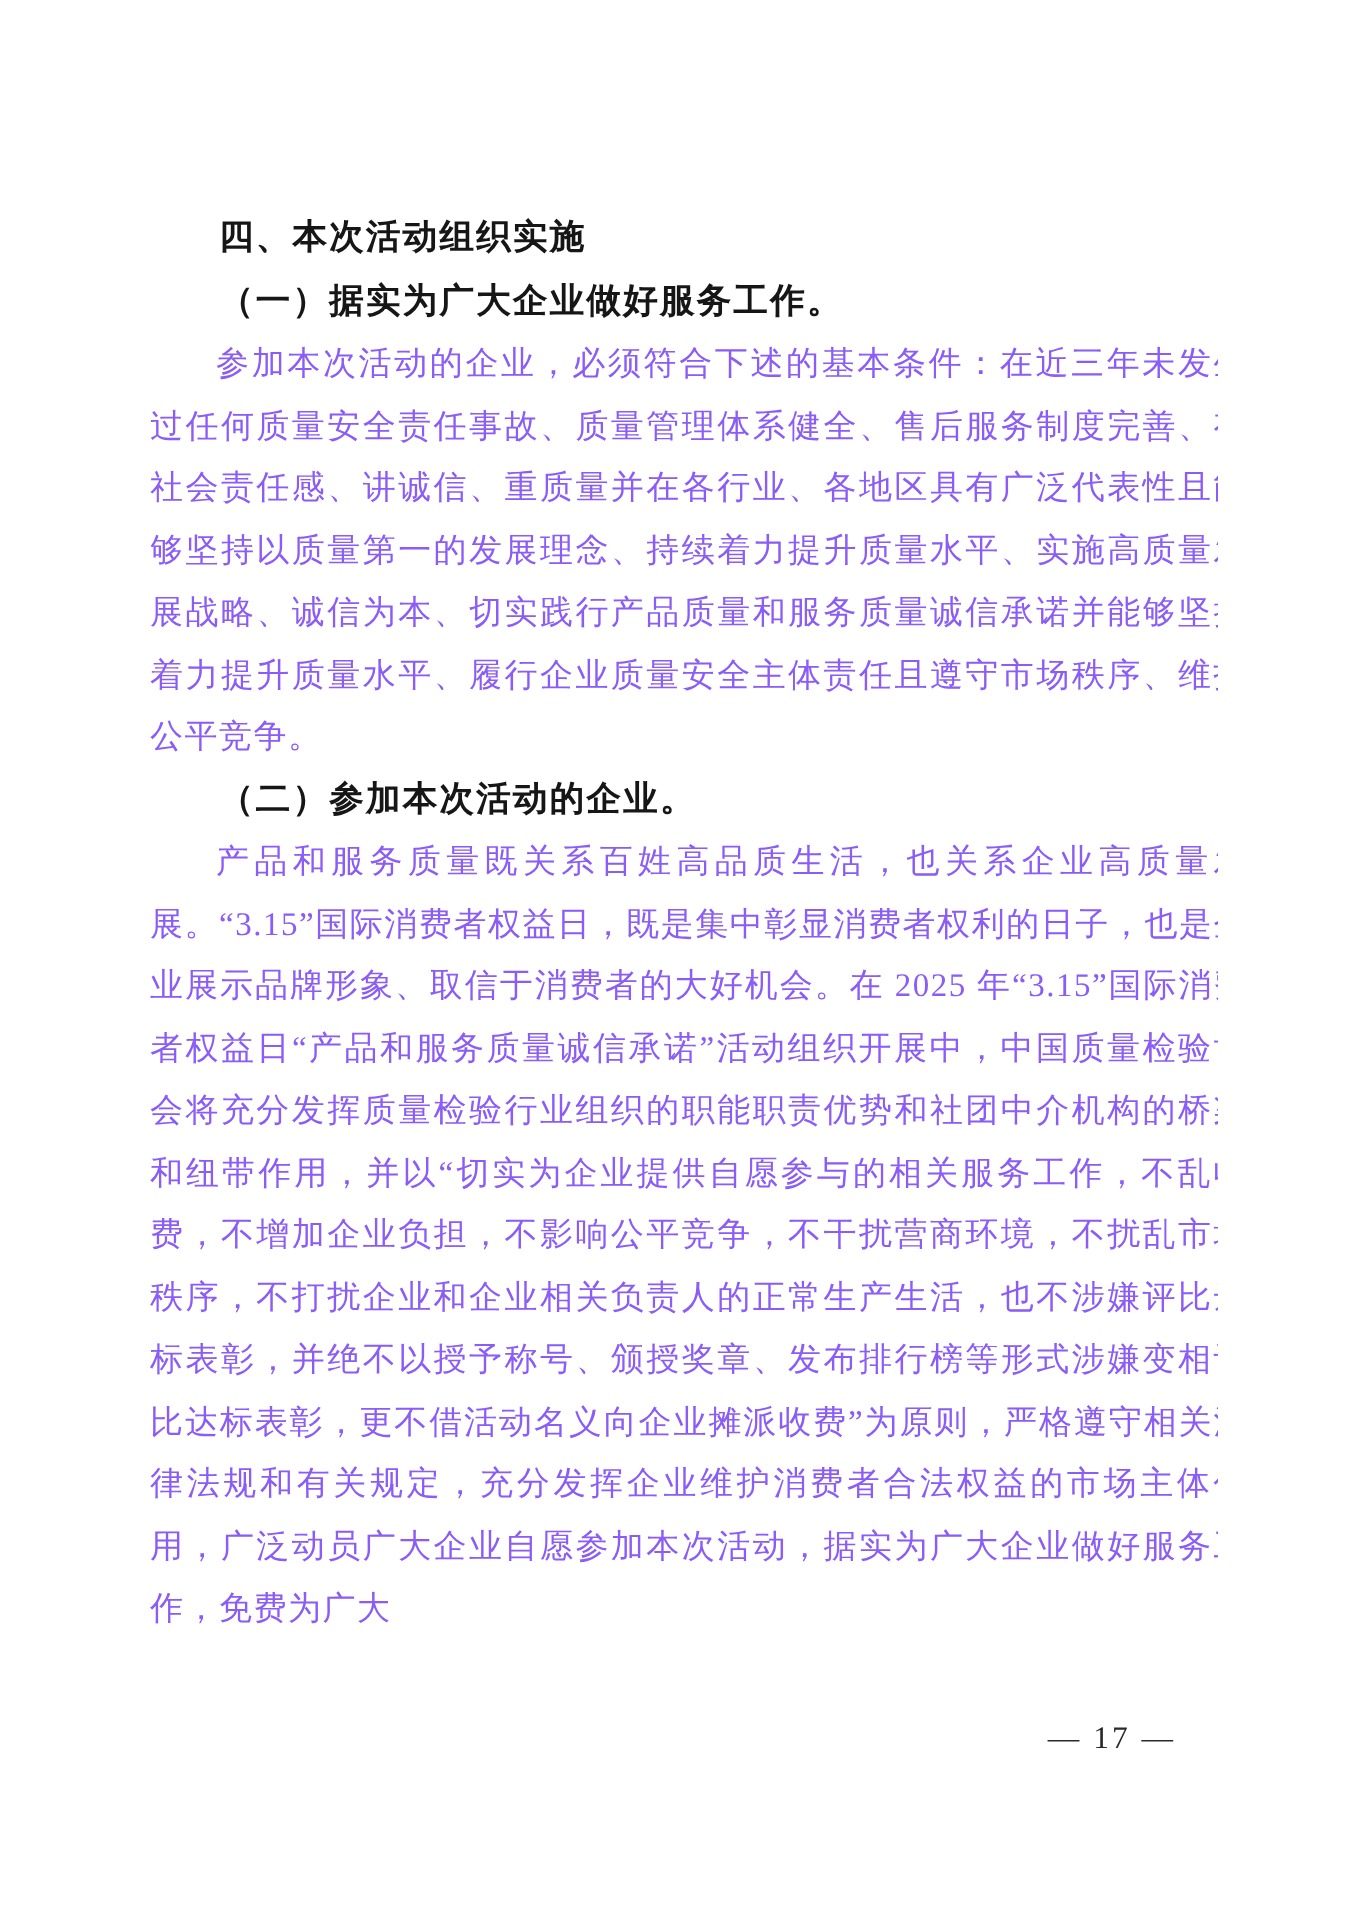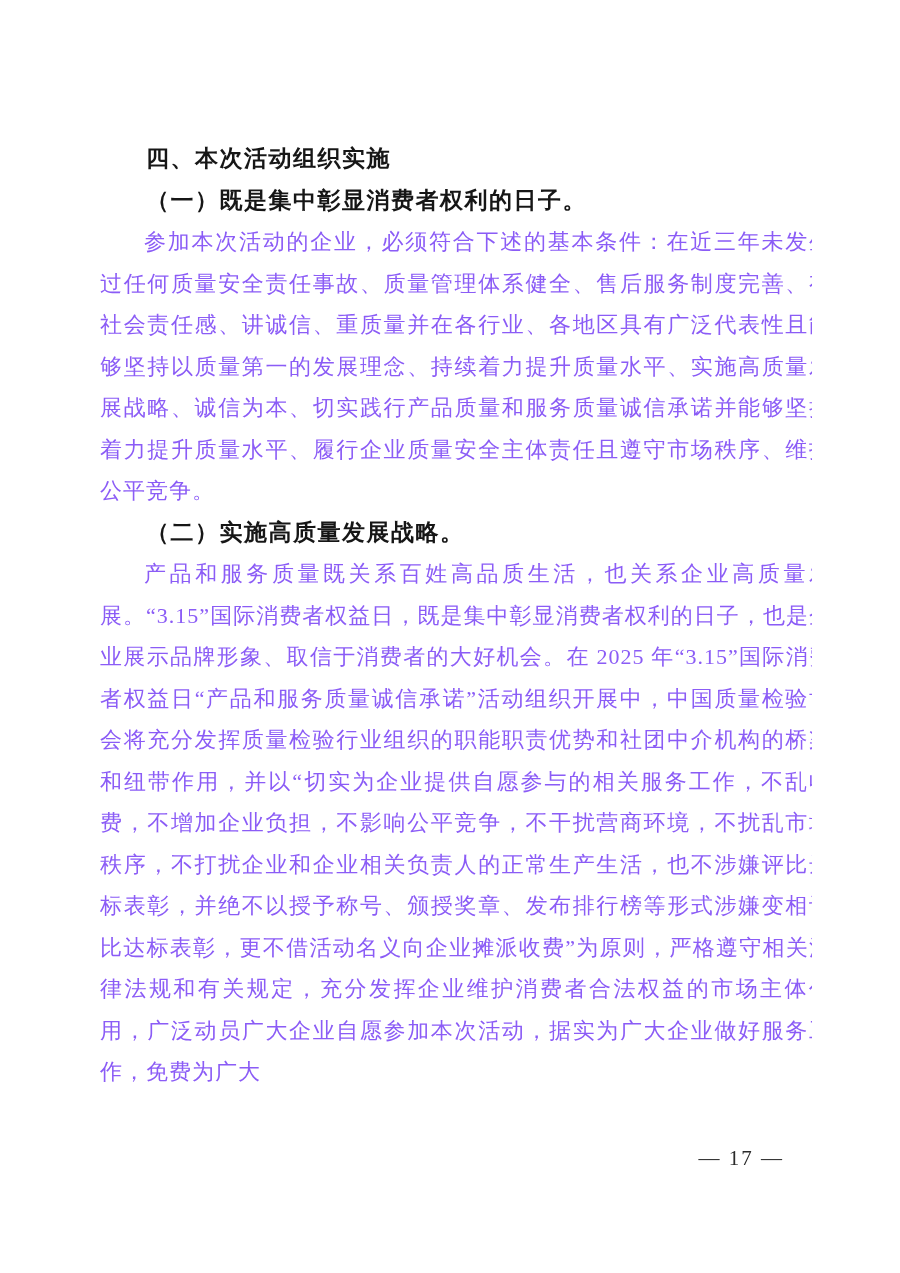--- a/index.html
+++ b/index.html
@@ -64,25 +64,25 @@
   }
 </style>
 </head>
 <body>
 
 <div class="page">
   <div class="content">
 
     <h1 class="section-heading">四、本次活动组织实施</h1>
 
-    <h2 class="sub-heading">（一）既是集中彰显消费者权利的日子。</h2>
+    <h2 class="sub-heading">（一）据实为广大企业做好服务工作。</h2>
 
     <p class="body-para">参加本次活动的企业，必须符合下述的基本条件：在近三年未发生过任何质量安全责任事故、质量管理体系健全、售后服务制度完善、有社会责任感、讲诚信、重质量并在各行业、各地区具有广泛代表性且能够坚持以质量第一的发展理念、持续着力提升质量水平、实施高质量发展战略、诚信为本、切实践行产品质量和服务质量诚信承诺并能够坚持着力提升质量水平、履行企业质量安全主体责任且遵守市场秩序、维护公平竞争。</p>
 
 
-    <h2 class="sub-heading">（二）实施高质量发展战略。</h2>
+    <h2 class="sub-heading">（二）参加本次活动的企业。</h2>
 
     <p class="body-para">产品和服务质量既关系百姓高品质生活，也关系企业高质量发展。“3.15”国际消费者权益日，既是集中彰显消费者权利的日子，也是企业展示品牌形象、取信于消费者的大好机会。在 2025 年“3.15”国际消费者权益日“产品和服务质量诚信承诺”活动组织开展中，中国质量检验协会将充分发挥质量检验行业组织的职能职责优势和社团中介机构的桥梁和纽带作用，并以“切实为企业提供自愿参与的相关服务工作，不乱收费，不增加企业负担，不影响公平竞争，不干扰营商环境，不扰乱市场秩序，不打扰企业和企业相关负责人的正常生产生活，也不涉嫌评比达标表彰，并绝不以授予称号、颁授奖章、发布排行榜等形式涉嫌变相评比达标表彰，更不借活动名义向企业摊派收费”为原则，严格遵守相关法律法规和有关规定，充分发挥企业维护消费者合法权益的市场主体作用，广泛动员广大企业自愿参加本次活动，据实为广大企业做好服务工作，免费为广大</p>
 
   </div>
 
   <div class="page-number">— 17 —</div>
 </div>
 
 </body></html>

